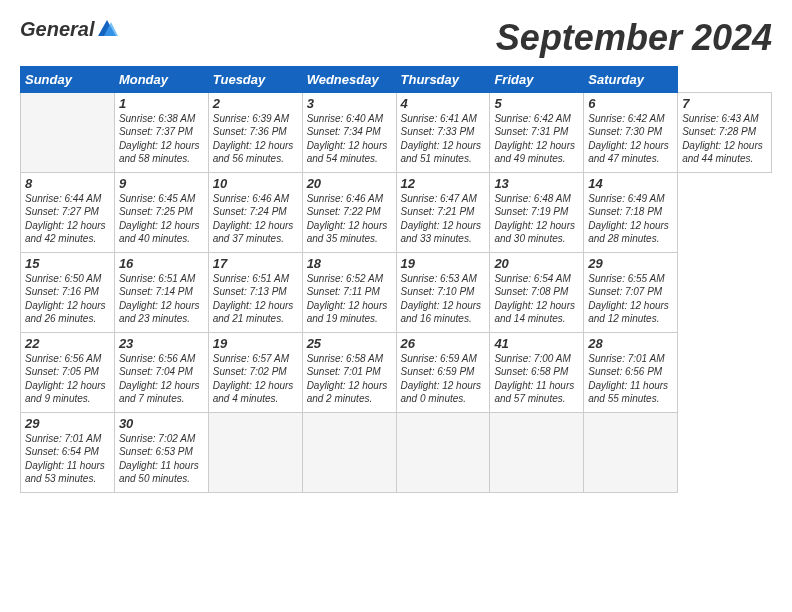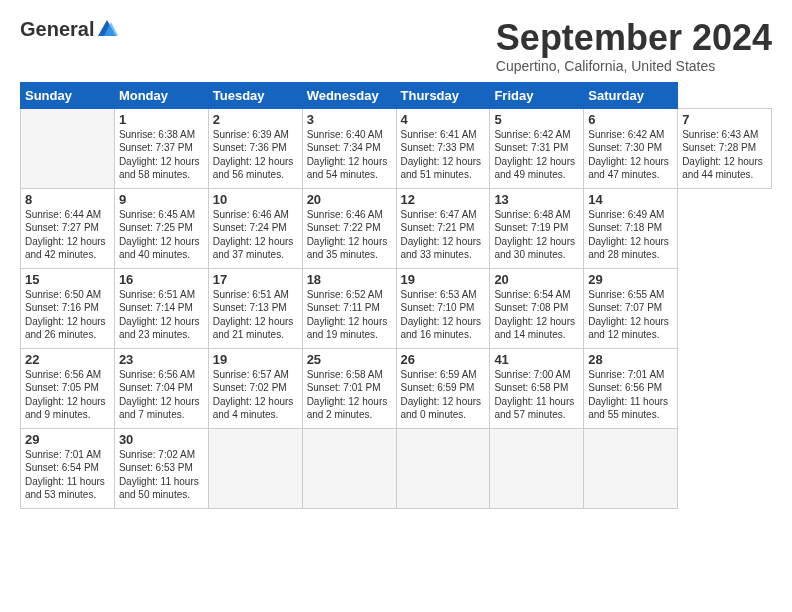--- a/index.html
+++ b/index.html
@@ -8,20 +8,21 @@
       background: #fff;
       width: 792px;
       height: 612px;
       overflow: hidden;
     }
     .page {
       width: 792px;
       min-height: 612px;
       padding: 18px 20px 10px 20px;
       background: #fff;
+      font-style: italic;
     }
     .header {
       display: flex;
       justify-content: space-between;
       align-items: flex-start;
       margin-bottom: 8px;
     }
     .logo {
       display: flex;
       align-items: center;
@@ -100,21 +101,20 @@
           <span class="logo-text logo-general">General</span>
           <svg class="logo-icon" viewBox="0 0 22 22">
             <polygon points="11,2 20,18 2,18" fill="#1565C0"></polygon>
             <polygon points="15,4 22,18 8,18" fill="#42A5F5" opacity="0.7"></polygon>
           </svg>
         </div>
       </div>
     </div>
     <div class="title-block">
       <div class="month-title">September 2024</div>
-      <div class="location">Cupertino, California, United States</div>
     </div>
   </div>
 
   <table class="calendar">
     <thead>
       <tr>
       <th>Sunday</th>
           <th>Monday</th>
           <th>Tuesday</th>
           <th>Wednesday</th>

